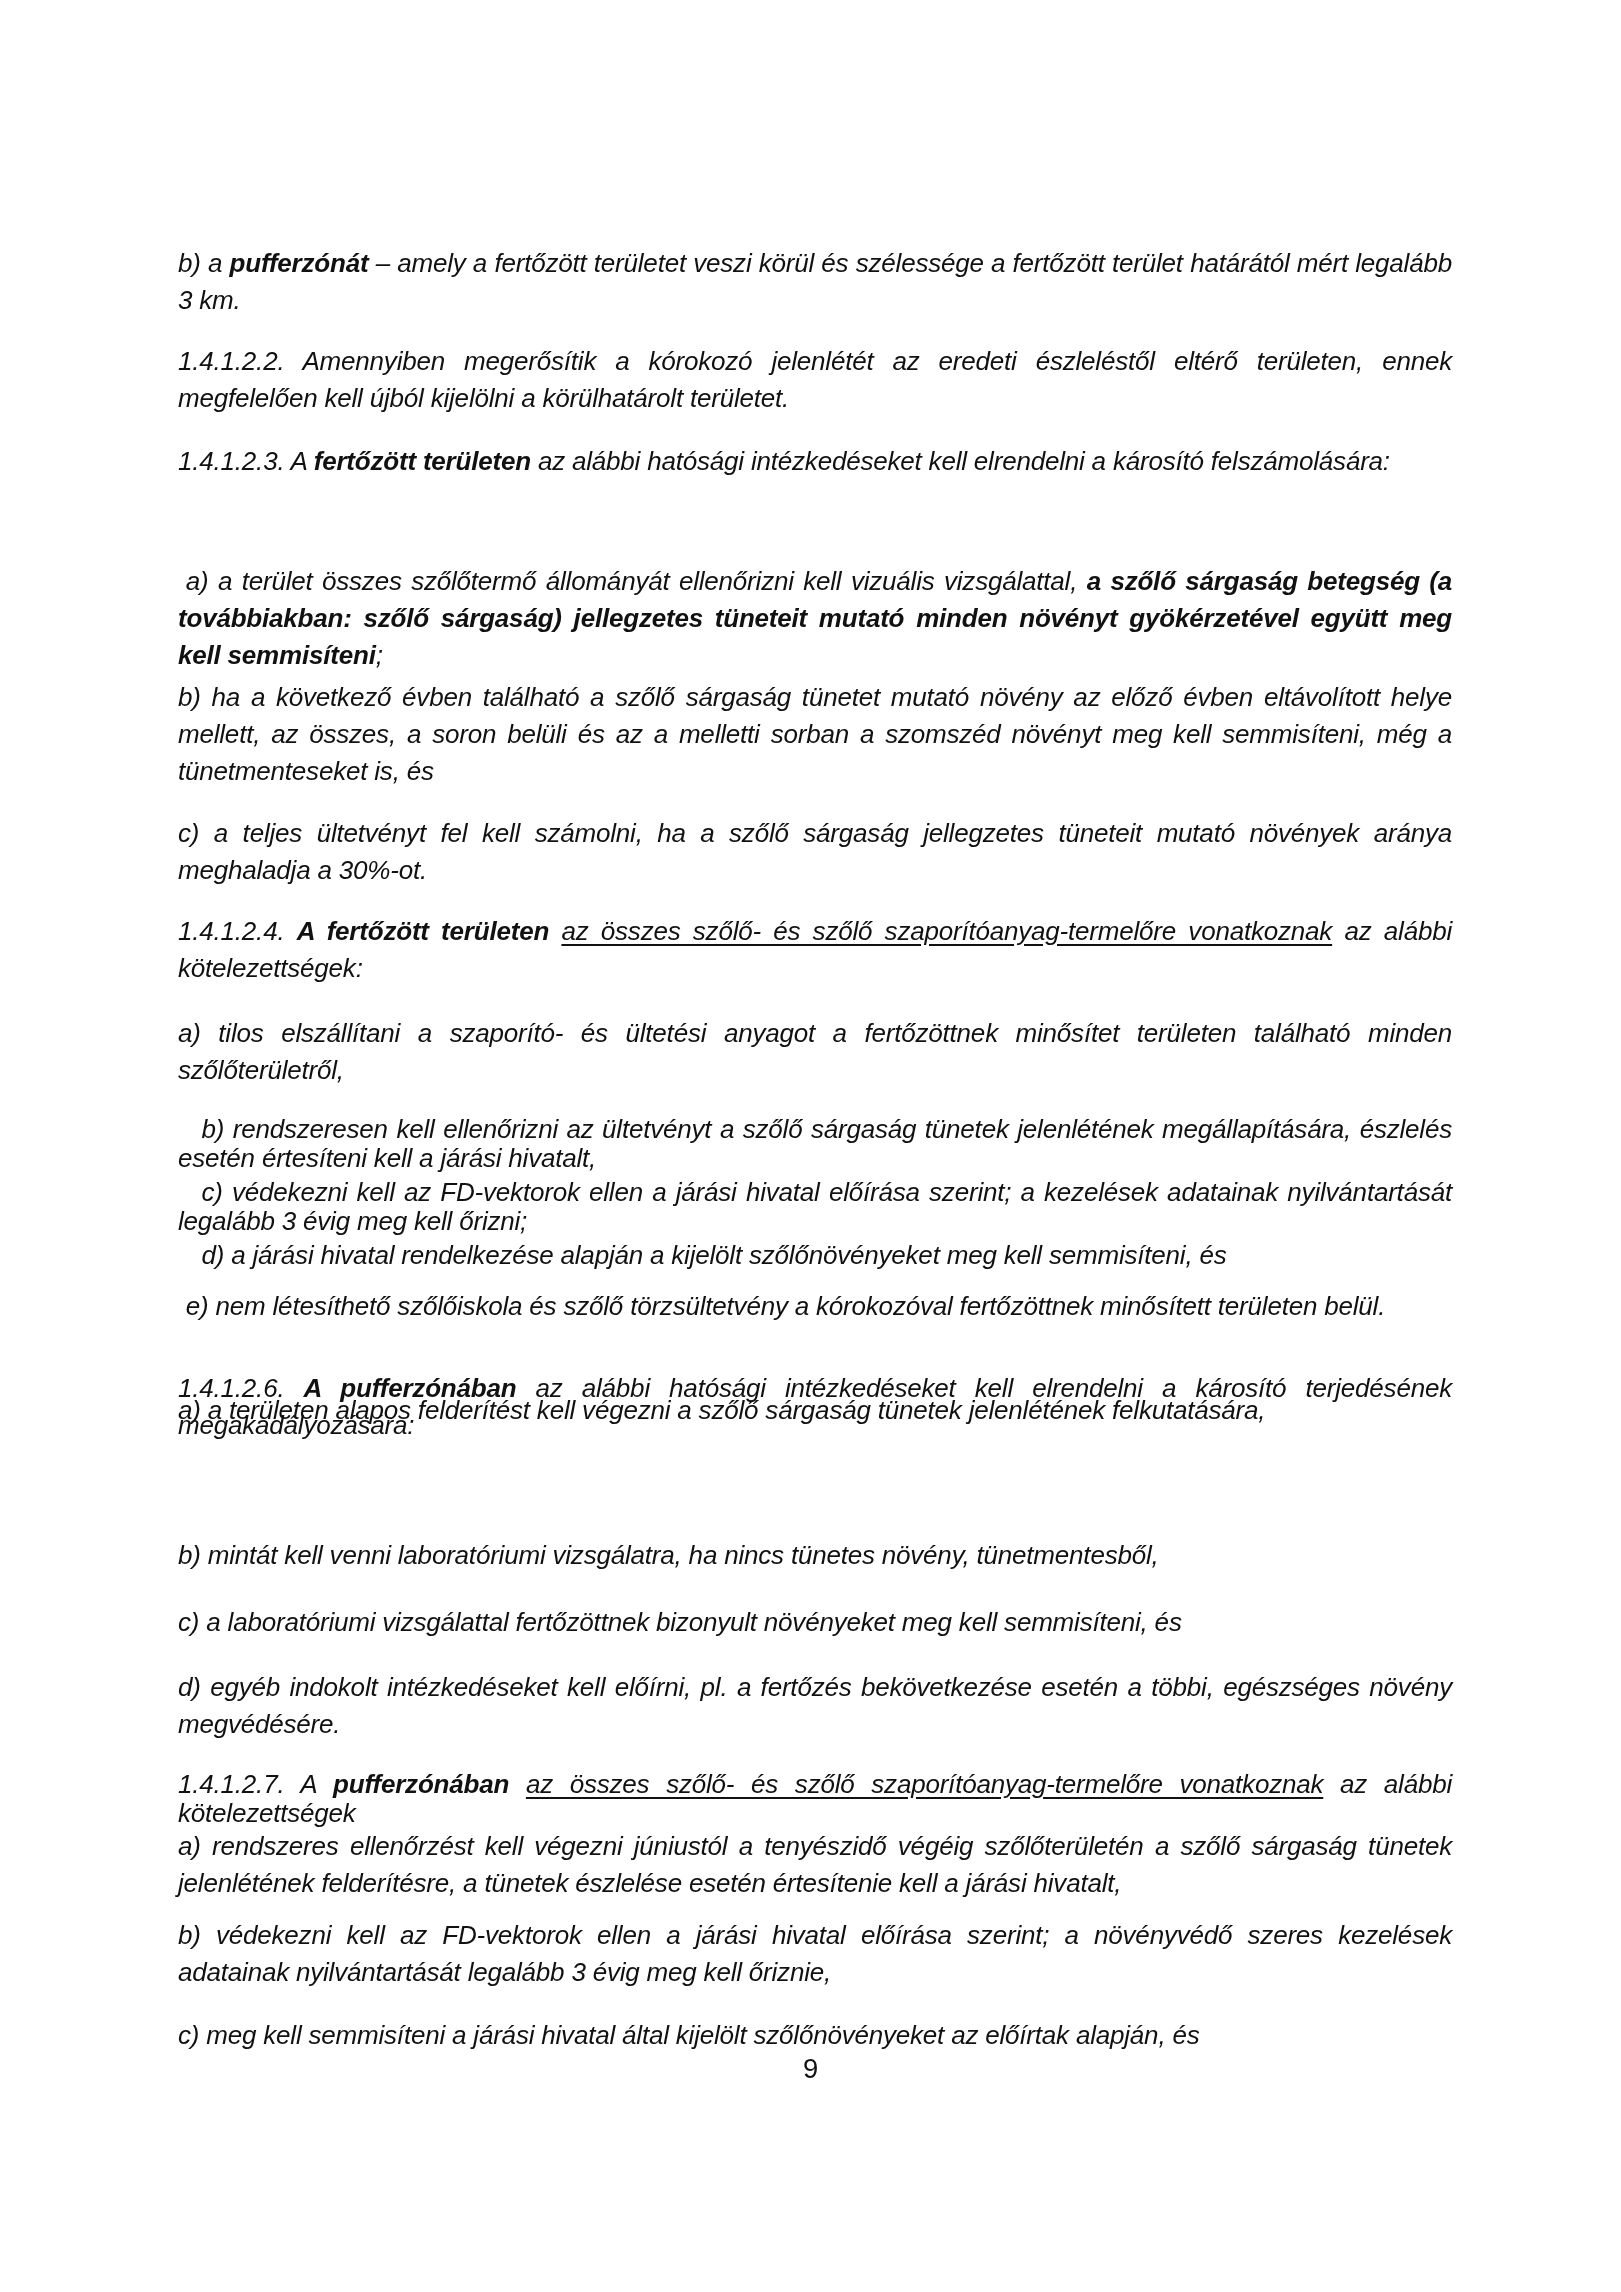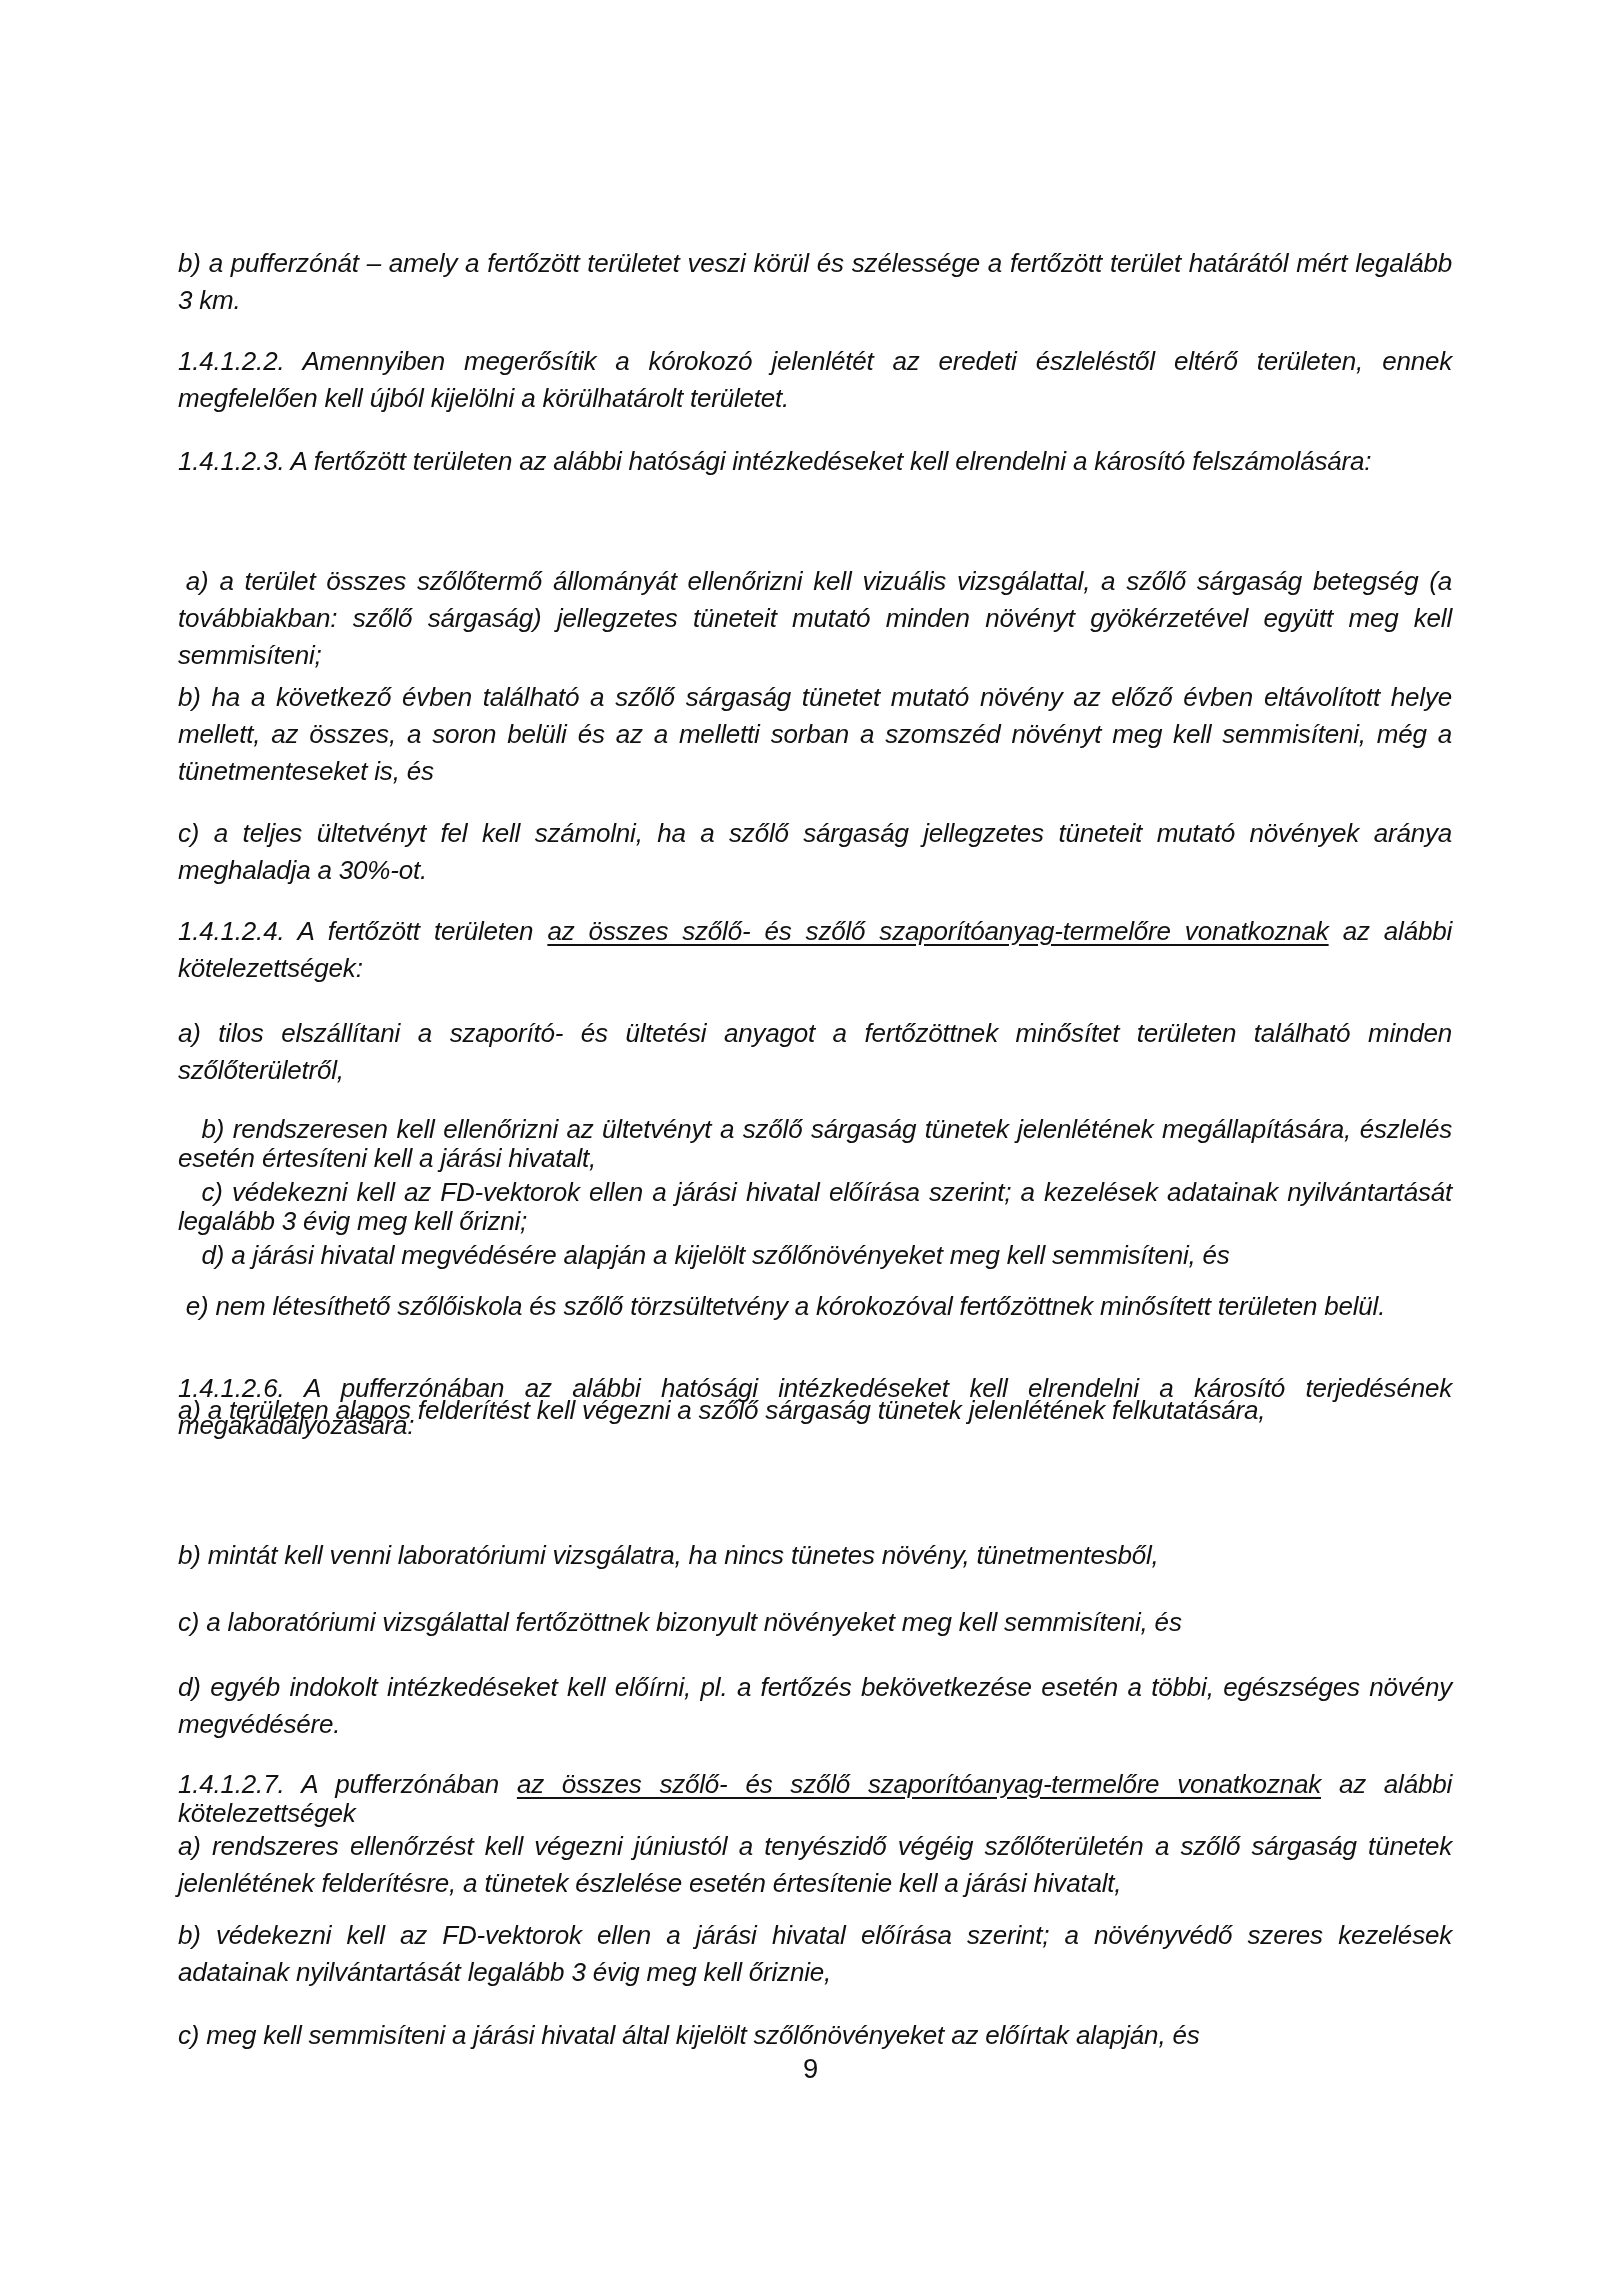--- a/index.html
+++ b/index.html
@@ -8,21 +8,21 @@
       position: absolute; left: 178px; top: 0; width: 1274px;
       font-family: "Liberation Sans", sans-serif;
       font-style: italic; font-size: 26px; color: #111111;
       letter-spacing: -0.2px;
     }
     .p { position: absolute; left: 0; width: 1274px; text-align: justify; line-height: 37px; margin: 0; }
     .p.tight { line-height: 29px; }
     .p.left { text-align: left; }
     .indent1 { text-indent: 7.8px; margin-top: 16px; }
     .indent2 { text-indent: 23.5px; }
-    b { font-weight: normal; }
+    b { font-weight: bold; }
     u { text-decoration: underline; text-underline-offset: 3.9px; }
     .pagenum {
       position: absolute; left: 0; width: 1621px; top: 2053px; text-align: center;
       font-family: "Liberation Sans", sans-serif; font-style: normal; font-size: 27.4px; color: #111;
     }
   </style>
 </head>
 <body>
 
 <div class="page">
@@ -38,21 +38,21 @@
   <p class="p" style="top:679px">b) ha a következő évben található a szőlő sárgaság tünetet mutató növény az előző évben eltávolított helye mellett, az összes, a soron belüli és az a melletti sorban a szomszéd növényt meg kell semmisíteni, még a tünetmenteseket is, és</p>
 
   <p class="p" style="top:815px">c) a teljes ültetvényt fel kell számolni, ha a szőlő sárgaság jellegzetes tüneteit mutató növények aránya meghaladja a 30%-ot.</p>
 
   <p class="p" style="top:913px"><span>1.4.1.2.4. </span><b>A fertőzött területen</b><span> </span><u>az összes szőlő- és szőlő szaporítóanyag-termelőre vonatkoznak</u><span> az alábbi kötelezettségek:</span></p>
 
   <p class="p" style="top:1015px">a) tilos elszállítani a szaporító- és ültetési anyagot a fertőzöttnek minősítet területen található minden szőlőterületről,</p>
 
   <p class="p tight indent2" style="top:1115px">b) rendszeresen kell ellenőrizni az ültetvényt a szőlő sárgaság tünetek jelenlétének megállapítására, észlelés esetén értesíteni kell a járási hivatalt,</p>
   <p class="p tight indent2" style="top:1178px">c) védekezni kell az FD-vektorok ellen a járási hivatal előírása szerint; a kezelések adatainak nyilvántartását legalább 3 évig meg kell őrizni;</p>
-  <p class="p tight indent2 left" style="top:1241px">d) a járási hivatal megvédésére alapján a kijelölt szőlőnövényeket meg kell semmisíteni, és</p>
+  <p class="p tight indent2 left" style="top:1241px">d) a járási hivatal rendelkezése alapján a kijelölt szőlőnövényeket meg kell semmisíteni, és</p>
   <p class="p indent1" style="top:1272px">e) nem létesíthető szőlőiskola és szőlő törzsültetvény a kórokozóval fertőzöttnek minősített területen belül.</p>
 
   <p class="p" style="top:1370px"><span>1.4.1.2.6. </span><b>A pufferzónában</b><span> az alábbi hatósági intézkedéseket kell elrendelni a károsító terjedésének megakadályozására:</span></p>
 
   <p class="p left" style="top:1392px">a) a területen alapos felderítést kell végezni a szőlő sárgaság tünetek jelenlétének felkutatására,</p>
 
   <p class="p left" style="top:1537px">b) mintát kell venni laboratóriumi vizsgálatra, ha nincs tünetes növény, tünetmentesből,</p>
 
   <p class="p left" style="top:1604px">c) a laboratóriumi vizsgálattal fertőzöttnek bizonyult növényeket meg kell semmisíteni, és</p>
 

